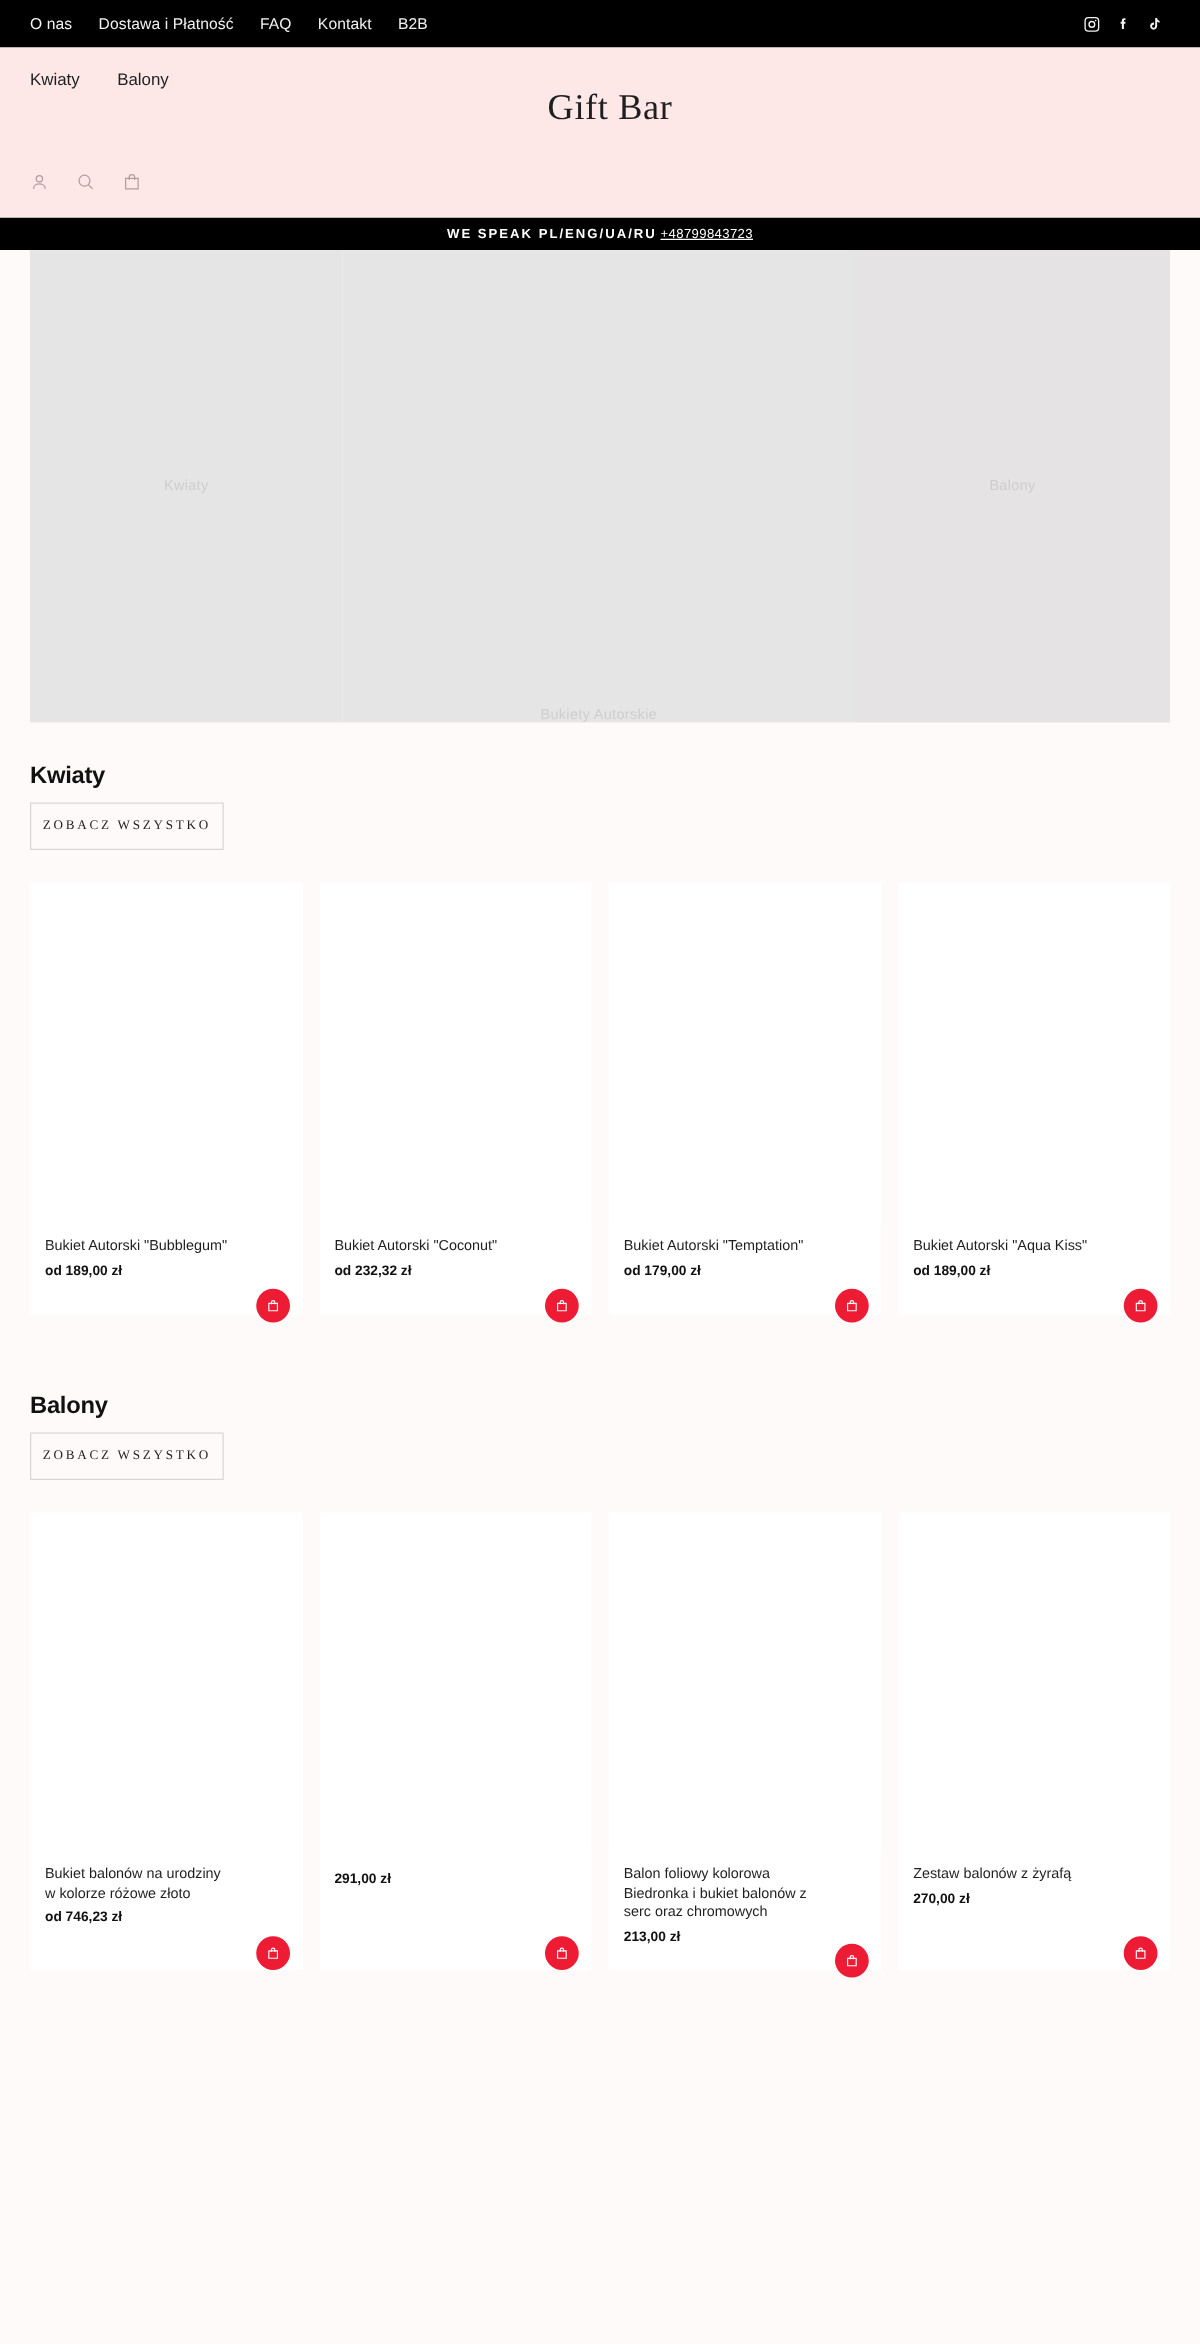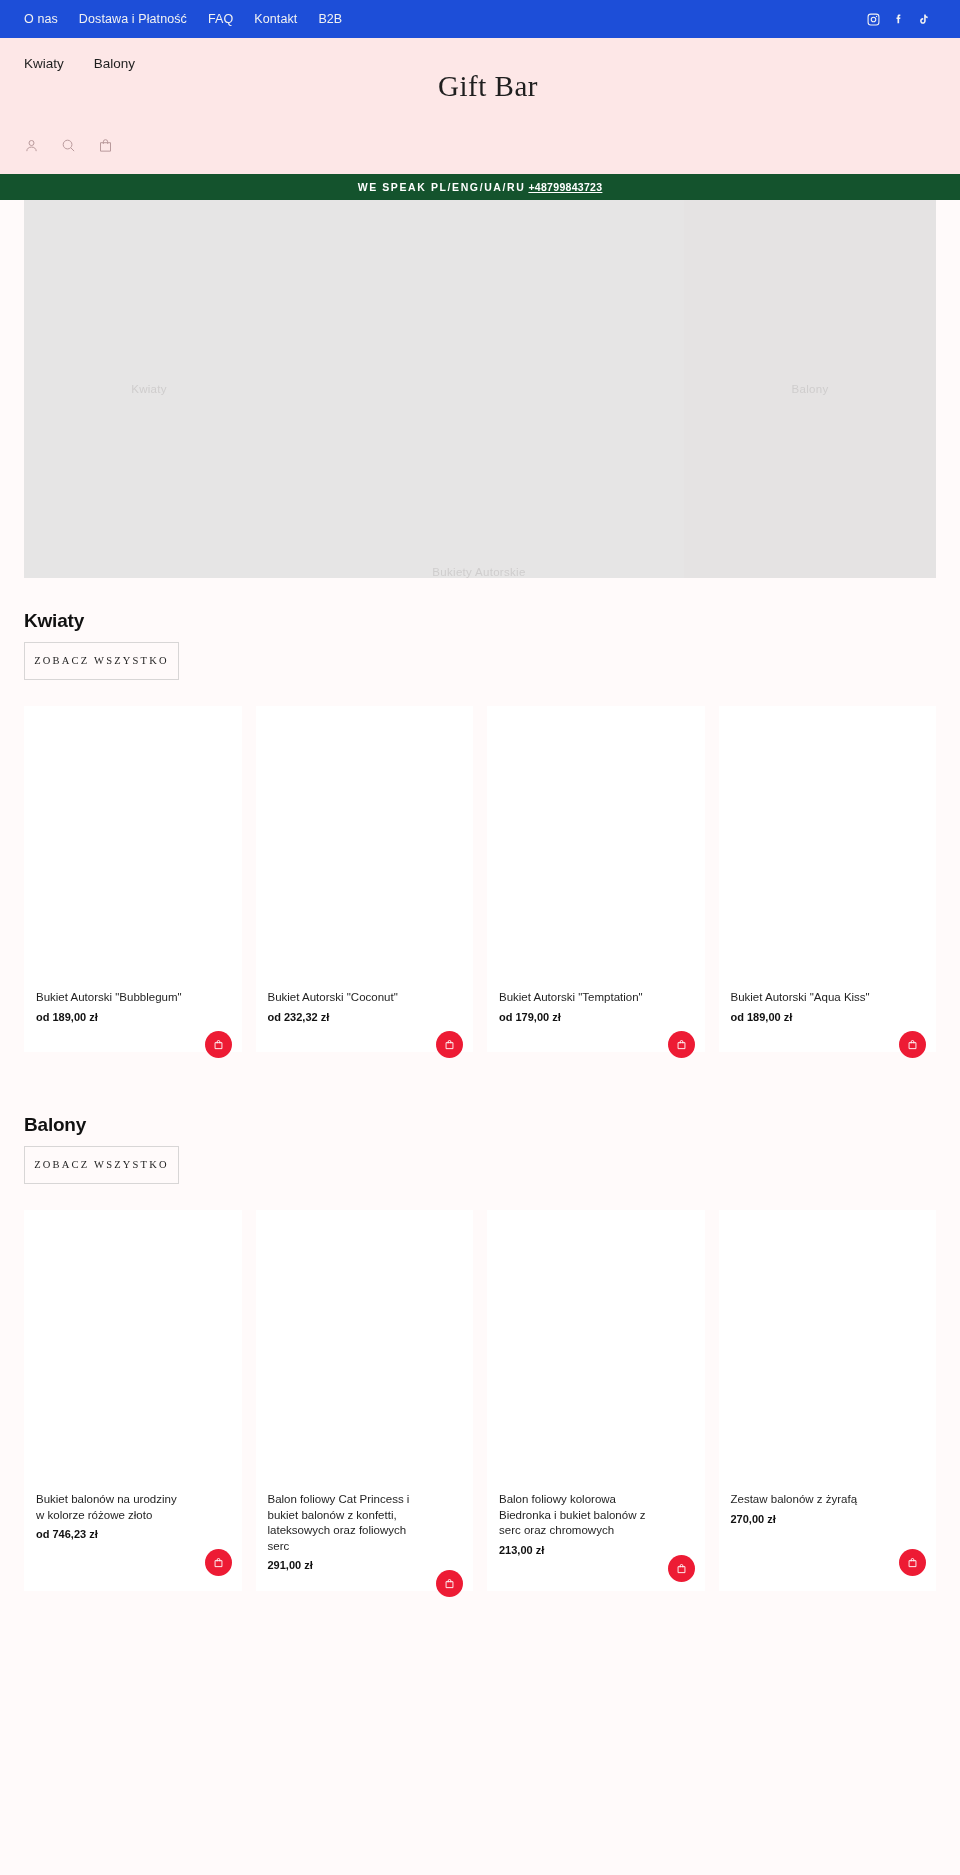--- a/index.html
+++ b/index.html
@@ -6,21 +6,21 @@
   html, body { width: 960px; }
   body {
     font-family: "Liberation Sans", sans-serif;
     background: #fffafa;
     color: #1f1f1f;
     -webkit-font-smoothing: antialiased;
   }
 
   
   .topbar {
-    background: #1d4ed8;
+    background: #000000;
     height: 38px;
     display: flex;
     align-items: center;
     padding: 0 24px;
   }
   .topbar-nav { display: flex; gap: 21px; align-items: center; }
   .topbar-nav a {
     color: #f2f2f2;
     font-size: 12.5px;
     text-decoration: none;
@@ -63,34 +63,34 @@
     left: 24px;
     top: 100px;
     display: flex;
     gap: 22px;
     align-items: center;
   }
   .header-icons svg { display: block; }
 
   
   .announce {
-    background: #14532d;
+    background: #000000;
     color: #ffffff;
     height: 26px;
     display: flex;
     align-items: center;
     justify-content: center;
     font-size: 10.5px;
     font-weight: bold;
     letter-spacing: 1.6px;
   }
   .announce .phone {
     text-decoration: underline;
     color: #ffffff;
-    font-weight: 700;
+    font-weight: 400;
     letter-spacing: .3px;
     margin-left: 3px;
   }
 
   
   .hero {
     display: flex;
     margin: 0 24px;
     height: 378px;
   }
@@ -352,21 +352,20 @@
             <path d="M4.5 8h15V21h-15z"></path>
             <path d="M9 9.5V6.3a3 3 0 0 1 6 0v3.2"></path>
           </svg>
         </button>
       </div>
     </div>
 
     <div class="card">
       <div class="card-media"></div>
       <div class="card-body">
-        <div class="card-title">Balon foliowy Cat Princess i bukiet balonów z konfetti, lateksowych oraz foliowych serc</div>
         <div class="card-price">291,00 zł</div>
         <button class="cart-btn">
           <svg width="11" height="11" viewBox="0 0 24 24" fill="none" stroke="#ffffff" stroke-width="2">
             <path d="M4.5 8h15V21h-15z"></path>
             <path d="M9 9.5V6.3a3 3 0 0 1 6 0v3.2"></path>
           </svg>
         </button>
       </div>
     </div>
 

